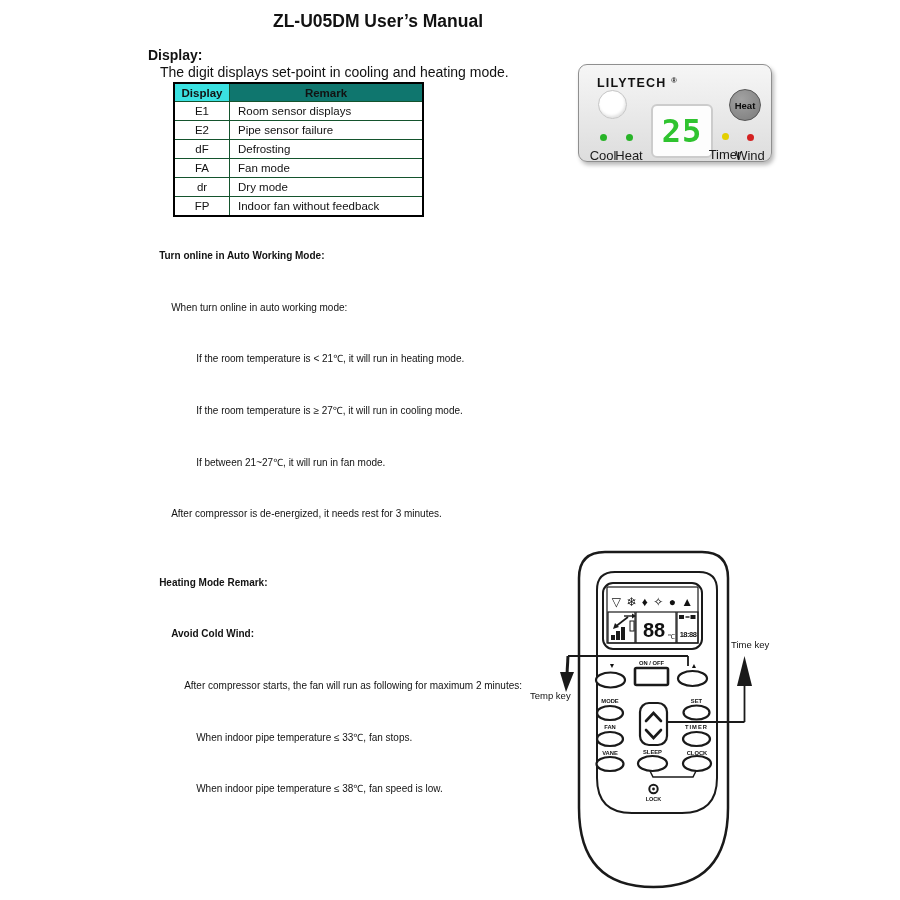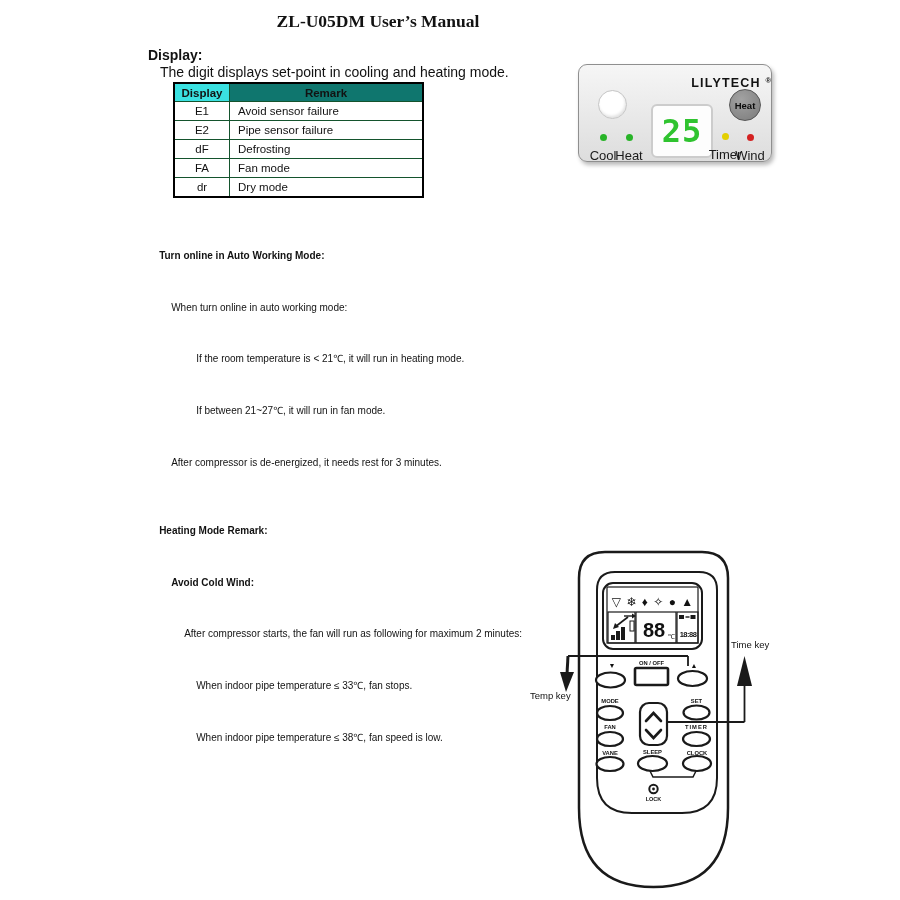--- a/index.html
+++ b/index.html
@@ -1,21 +1,21 @@
 <!DOCTYPE html>
 <html><head>
 <meta charset="utf-8">
 <style>
   html,body{margin:0;padding:0;}
   body{width:900px;height:900px;position:relative;background:#ffffff;
        font-family:"Liberation Sans",sans-serif;color:#121212;overflow:hidden;}
   .abs{position:absolute;}
 
   
-  .title{top:11px;left:0;width:756px;text-align:center;font-size:17.5px;font-weight:bold;font-family:Liberation Serif, serif;}
+  .title{top:11px;left:0;width:756px;text-align:center;font-size:17.5px;font-weight:bold;}
 
   
   .txt{font-size:14px;line-height:17.2px;white-space:pre;}
   .bl{font-size:10px;line-height:17.2px;white-space:pre;}
   .bl .n{display:inline-block;}
   .h{font-weight:bold;}
   .i1{padding-left:12px;}
   .i2{padding-left:25px;}
   .i3{padding-left:37px;}
   .gap{margin-top:17px;}
@@ -27,21 +27,21 @@
   .codes{left:173px;top:82px;border-collapse:collapse;border:2px solid #000;}
   .codes th,.codes td{border:1px solid #14532d;font-size:11.5px;padding:0;}
   .codes th{font-weight:bold;text-align:center;height:17px;}
   .codes td{height:18px;}
   .codes .c1{width:54px;text-align:center;}
   .codes .c2{width:184px;text-align:left;padding-left:8px;}
 
   
   .panel{left:578px;top:64px;width:192px;height:96px;border:1.5px solid #8f8f8f;border-radius:9px;
          background:linear-gradient(#f6f6f6,#dddddd);box-shadow:2px 3px 4px rgba(0,0,0,.28);}
-  .panel-brand{position:absolute;left:0;right:0;top:11px;text-align:right;padding-left:18px;
+  .panel-brand{position:absolute;left:0;right:0;top:11px;text-align:left;padding-left:18px;
                font-size:12.5px;font-weight:bold;letter-spacing:1.2px;}
   .panel-brand .reg{font-size:7.5px;vertical-align:4px;letter-spacing:0;}
   .pwr-btn{position:absolute;left:19px;top:25px;width:27px;height:27px;border-radius:50%;
            background:#ffffff;border:1px solid #c4c4c4;box-shadow:inset -1px -2px 3px rgba(0,0,0,.12);}
   .auto-btn{position:absolute;left:150px;top:24px;width:30px;height:30px;border-radius:50%;
             background:radial-gradient(circle at 38% 32%,#a2a2a2,#7b7b7b);border:1px solid #565656;
             color:#0c0c0c;font-size:9.5px;font-weight:bold;display:flex;align-items:center;justify-content:center;}
   .seg-display{position:absolute;left:72px;top:39px;width:58px;height:50px;background:#fdfdfd;
                border:2px solid #cccccc;border-radius:6px;display:flex;align-items:center;justify-content:center;}
   .seg-display span{font-family:"DejaVu Sans Mono",monospace;font-weight:bold;font-size:32px;letter-spacing:1px;}
@@ -70,50 +70,57 @@
 <table class="abs codes">
   <thead>
     <tr>
       <th class="c1" style="background: rgb(58, 225, 225);">Display</th>
       <th class="c2" style="text-align: center; padding-left: 0px; background: #0f766e;">Remark</th>
     </tr>
   </thead>
   <tbody>
       <tr>
     <td class="c1">E1</td>
-    <td class="c2">Avoid sensor failure</td>
+    <td class="c2">Room sensor displays</td>
   </tr>
       <tr>
     <td class="c1">E2</td>
     <td class="c2">Pipe sensor failure</td>
   </tr>
       <tr>
     <td class="c1">dF</td>
     <td class="c2">Defrosting</td>
   </tr>
       <tr>
     <td class="c1">FA</td>
     <td class="c2">Fan mode</td>
   </tr>
       <tr>
     <td class="c1">dr</td>
     <td class="c2">Dry mode</td>
+  </tr>
+      <tr>
+    <td class="c1">FP</td>
+    <td class="c2">Indoor fan without feedback</td>
   </tr>
     </tbody>
 </table>
 
 <div class="abs body-lines">
     <div class="bl h">
     <span class="n"></span><span class="t">Turn online in Auto Working Mode:</span>
   </div>
     <div class="bl i1">
     <span class="n"></span><span class="t">When turn online in auto working mode:</span>
   </div>
     <div class="bl i3">
     <span class="n"></span><span class="t">If the room temperature is &lt; 21℃, it will run in heating mode.</span>
+  </div>
+    <div class="bl i3">
+    <span class="n"></span><span class="t">If the room temperature is ≥ 27℃, it will run in cooling mode.</span>
   </div>
     <div class="bl i3">
     <span class="n"></span><span class="t">If between 21~27℃, it will run in fan mode.</span>
   </div>
     <div class="bl i1">
     <span class="n"></span><span class="t">After compressor is de-energized, it needs rest for 3 minutes.</span>
   </div>
     <div class="bl h gap">
     <span class="n"></span><span class="t">Heating Mode Remark:</span>
   </div>

